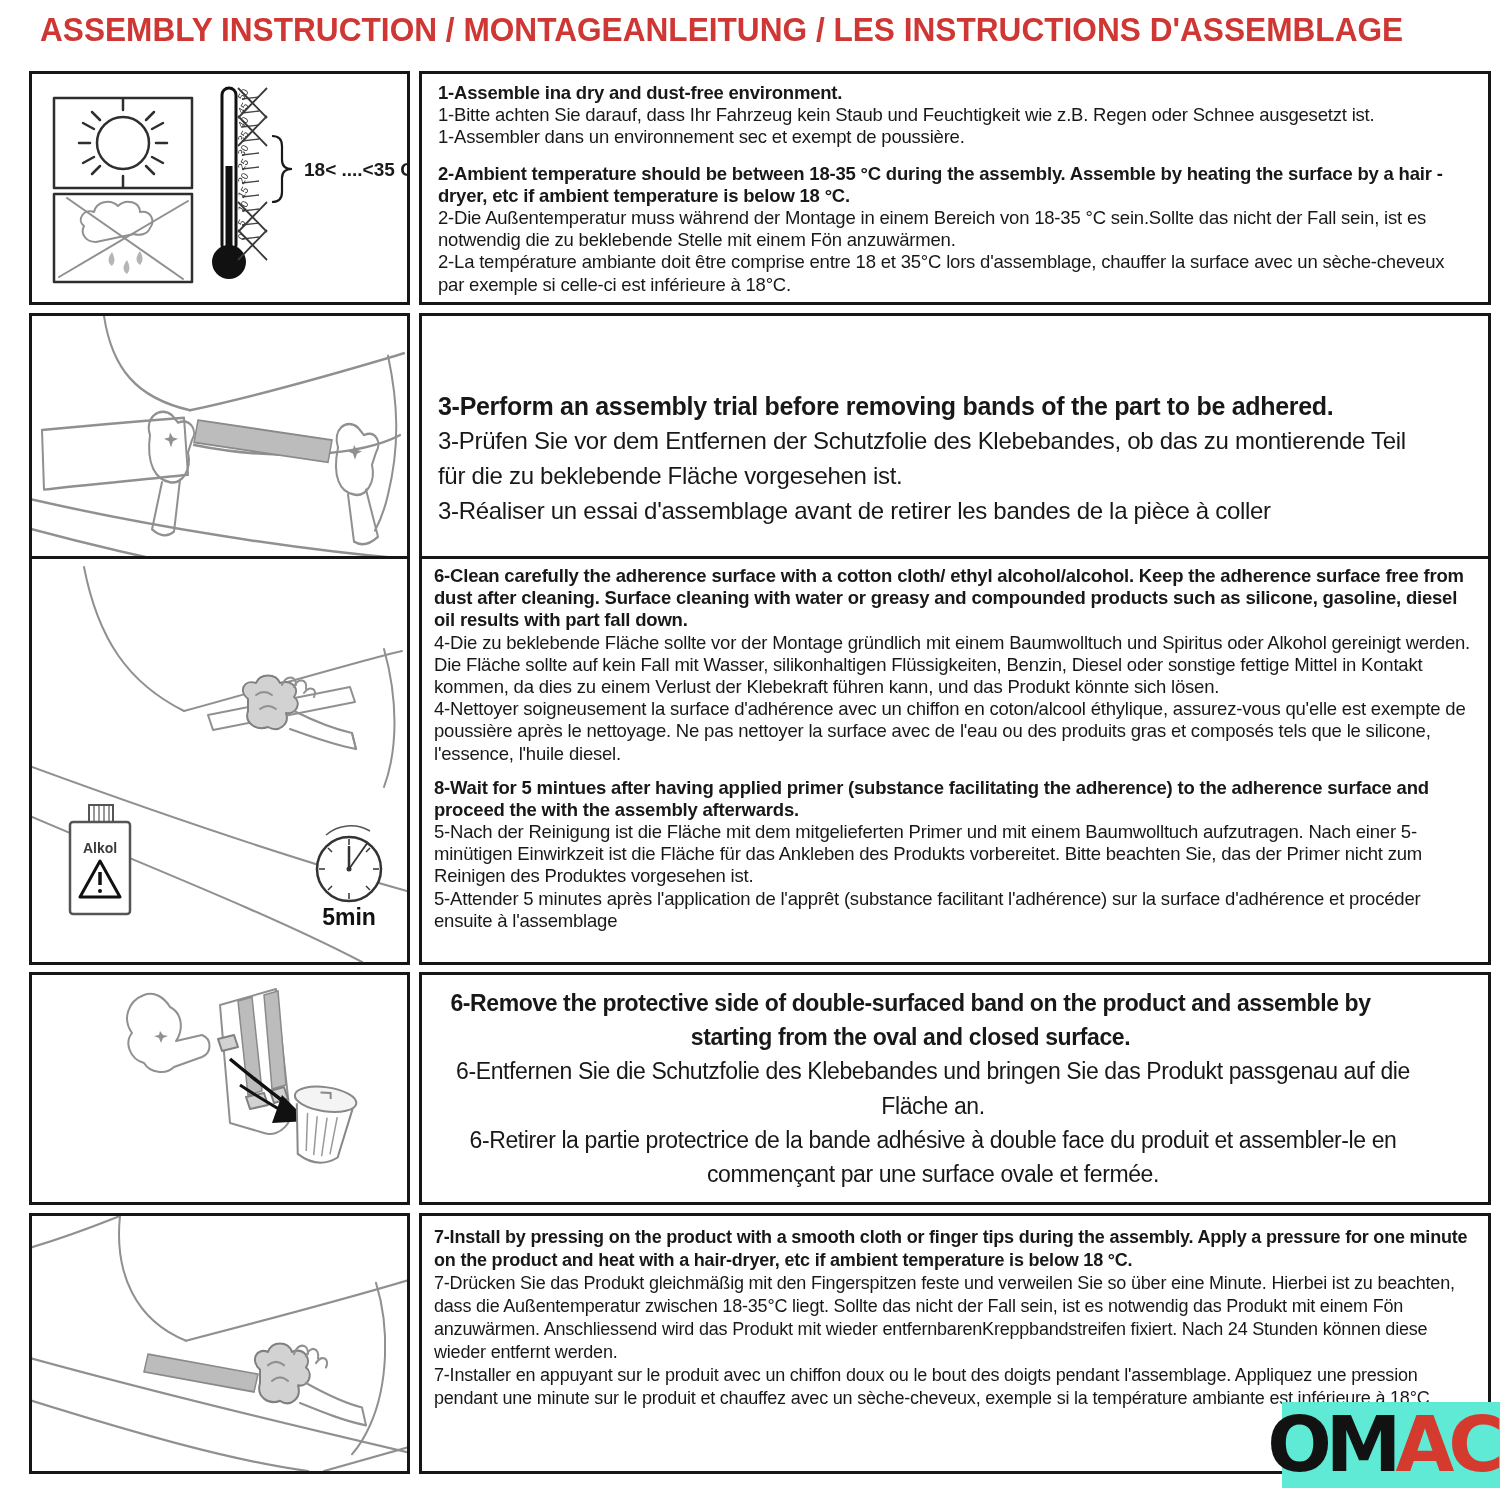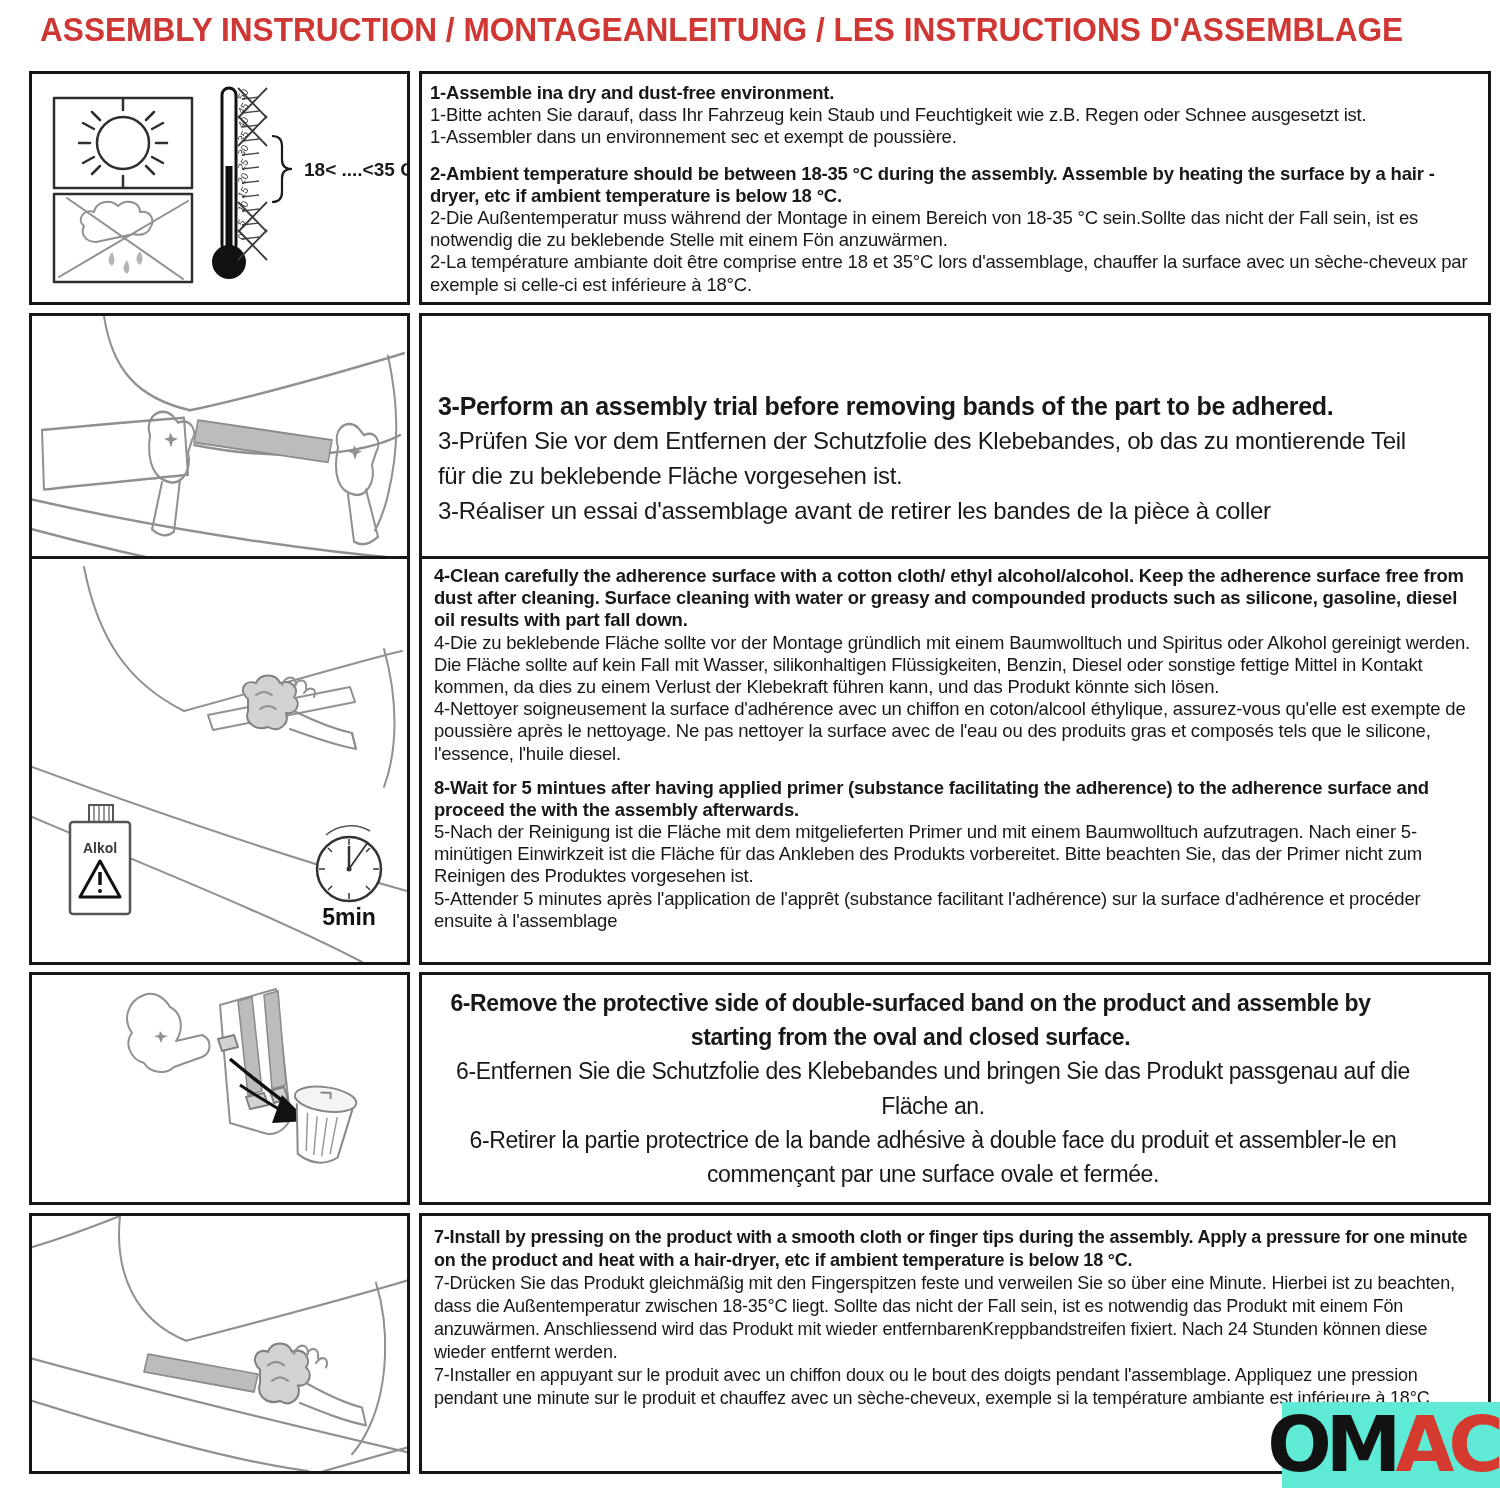--- a/index.html
+++ b/index.html
@@ -8,21 +8,21 @@
   .box{position:absolute;border:3px solid #161616;background:#fff;box-sizing:border-box;}
   .lbox{left:29px;width:381px;}
   .rbox{left:419px;width:1072px;}
   .r1{top:71px;height:234px;}
   .r2{top:313px;height:290px;}
   .r3{top:556px;height:409px;}
   .r4{top:972px;height:233px;text-align:center;}
   .r5{top:1213px;height:261px;}
   .rbox p{margin:0;}
   .b{font-weight:700;}
-  .s1{font-size:18.5px;line-height:1.2;padding:8px 8px;letter-spacing:-0.2px;}
+  .s1{font-size:18.5px;line-height:1.2;padding:8px 16px;letter-spacing:-0.2px;}
   .s1 .gap{margin-top:14px;}
   .s2{font-size:24px;line-height:1.45;padding:6px 16px;display:flex;flex-direction:column;justify-content:center;letter-spacing:-0.3px;}
   .s2 p{max-width:990px;}
   .s2 .b{white-space:nowrap;font-size:25px;}
   .s3{font-size:18.5px;line-height:1.2;padding:6px 12px;letter-spacing:-0.2px;}
   .s3 .gap{margin-top:12px;}
   .s4{font-size:23px;line-height:1.48;padding:6px 16px;display:flex;flex-direction:column;justify-content:center;letter-spacing:-0.4px;}
   .s4 p{max-width:990px;}
   .s4 .b{max-width:945px;}
   .s5{font-size:18px;line-height:1.28;padding:10px 12px;letter-spacing:-0.2px;}
@@ -199,21 +199,21 @@
           <line x1="338" y1="331" x2="334" y2="327"></line>
       </g>
       <line x1="317" y1="310" x2="317" y2="287" stroke="#333" stroke-width="2.5"></line>
       <line x1="317" y1="310" x2="336" y2="283" stroke="#333" stroke-width="1.8"></line>
       <circle cx="317" cy="310" r="2.5" fill="#333"></circle>
       <text x="317" y="366" text-anchor="middle" font-size="23" font-weight="600" fill="#111">5min</text>
     </g>
   </svg>
 </div>
 <div class="box rbox r3 s3">
-  <p class="b">4-Clean carefully the adherence surface with a cotton cloth/ ethyl alcohol/alcohol. Keep the adherence surface free from dust after cleaning. Surface cleaning with water or greasy and compounded products such as silicone, gasoline, diesel oil results with part fall down.</p>
+  <p class="b">6-Clean carefully the adherence surface with a cotton cloth/ ethyl alcohol/alcohol. Keep the adherence surface free from dust after cleaning. Surface cleaning with water or greasy and compounded products such as silicone, gasoline, diesel oil results with part fall down.</p>
   <p>4-Die zu beklebende Fläche sollte vor der Montage gründlich mit einem Baumwolltuch und Spiritus oder Alkohol gereinigt werden. Die Fläche sollte auf kein Fall mit Wasser, silikonhaltigen Flüssigkeiten, Benzin, Diesel oder sonstige fettige Mittel in Kontakt kommen, da dies zu einem Verlust der Klebekraft führen kann, und das Produkt könnte sich lösen.</p>
   <p>4-Nettoyer soigneusement la surface d'adhérence avec un chiffon en coton/alcool éthylique, assurez-vous qu'elle est exempte de poussière après le nettoyage. Ne pas nettoyer la surface avec de l'eau ou des produits gras et composés tels que le silicone, l'essence, l'huile diesel.</p>
   <p class="b gap">8-Wait for 5 mintues after having applied primer (substance facilitating the adherence) to the adherence surface and proceed the with the assembly afterwards.</p>
   <p>5-Nach der Reinigung ist die Fläche mit dem mitgelieferten Primer und mit einem Baumwolltuch aufzutragen. Nach einer 5-minütigen Einwirkzeit ist die Fläche für das Ankleben des Produkts vorbereitet. Bitte beachten Sie, das der Primer nicht zum Reinigen des Produktes vorgesehen ist.</p>
   <p>5-Attender 5 minutes après l'application de l'apprêt (substance facilitant l'adhérence) sur la surface d'adhérence et procéder ensuite à l'assemblage</p>
 </div>
 
 <div class="box lbox r4">
   <svg viewBox="0 0 375 227" preserveAspectRatio="none">
     <g class="ln">

